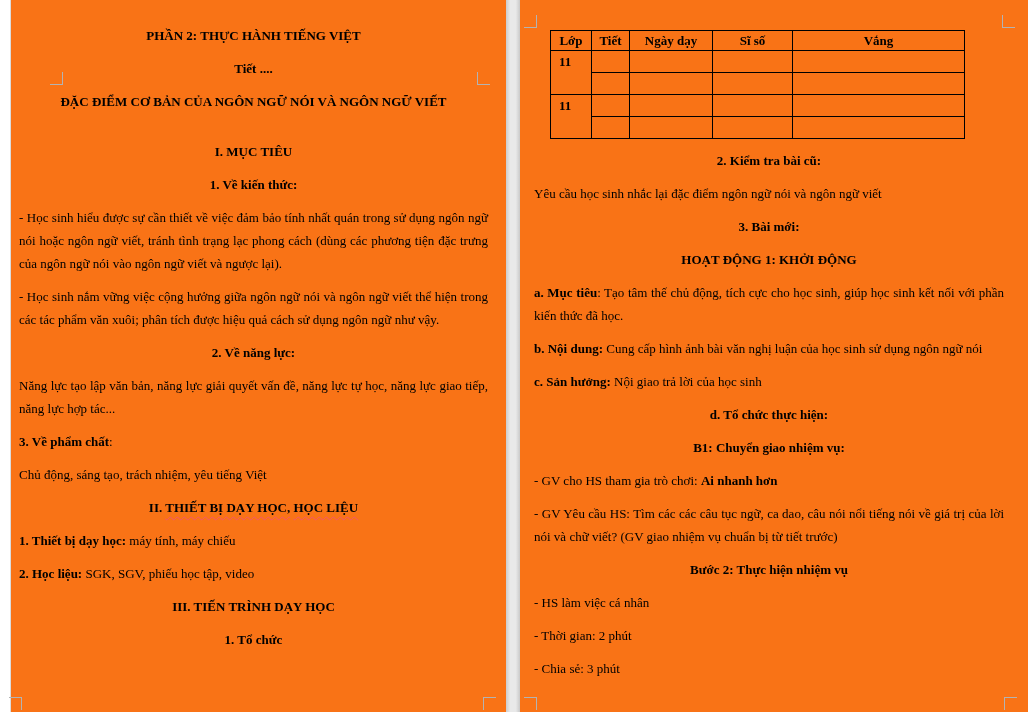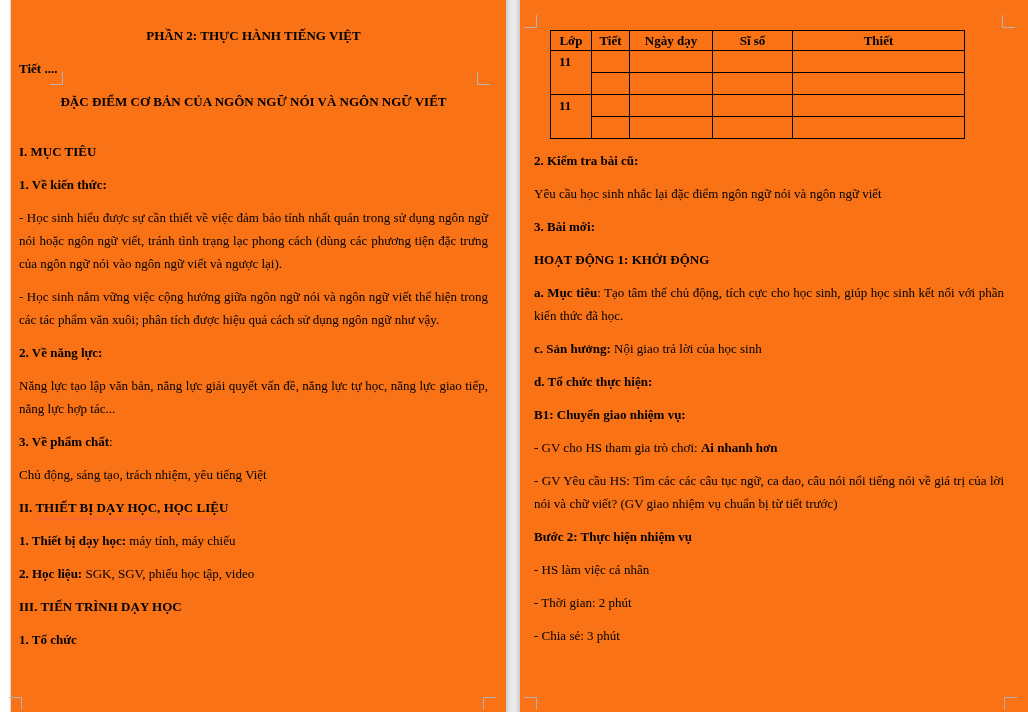--- a/index.html
+++ b/index.html
@@ -11,21 +11,21 @@
   }
   .page { position:absolute; top:0; height:712px; background:#f97316; box-sizing:border-box; }
   #page-left  { left:10px;  width:496px; border-left:1px solid #dcdcdc; padding:24px 18px 0 8px; }
   #page-right { left:520px; width:508px; padding:30px 24px 0 14px; }
   #page-gap {
     position:absolute; top:0; left:506px; width:14px; height:712px;
     background:linear-gradient(90deg,#cdcdcd 0%,#e9e9e9 30%,#e9e9e9 70%,#c9c9c9 100%);
   }
   .para { margin:0 0 10px 0; line-height:23px; font-size:13px; }
   .j    { text-align:justify; }
-  .b    { font-weight:700; }
+  .b    { font-weight:700;text-align:center; }
   .center { text-align:center; }
   .mb-lg { margin-bottom:27px; }
   .squiggle {
     text-decoration-line:underline;
     text-decoration-style:wavy;
     text-decoration-color:#f2556b;
     text-decoration-thickness:1px;
     text-underline-offset:4px;
   }
   
@@ -76,21 +76,21 @@
           <col style="width:83px">
           <col style="width:80px">
           <col style="width:172px">
       </colgroup>
       <thead>
         <tr>
           <th>Lớp</th>
           <th>Tiết</th>
           <th>Ngày dạy</th>
           <th>Sĩ số</th>
-          <th>Thiết</th>
+          <th>Vắng</th>
         </tr>
       </thead>
       <tbody>
         <tr>
           <td class="lop" rowspan="2">11</td>
           <td></td>
           <td></td>
           <td></td>
           <td></td>
         </tr>
@@ -114,20 +114,21 @@
           <td></td>
         </tr>
       </tbody>
     </table>
 
     <p class="para b">2. Kiểm tra bài cũ:</p>
     <p class="para">Yêu cầu học sinh nhắc lại đặc điểm ngôn ngữ nói và ngôn ngữ viết</p>
     <p class="para b">3. Bài mới:</p>
     <p class="para b">HOẠT ĐỘNG 1: KHỞI ĐỘNG</p>
     <p class="para j"><span class="b">a. Mục tiêu</span><span>: Tạo tâm thế chủ động, tích cực cho học sinh, giúp học sinh kết nối với phần kiến thức đã học.</span></p>
+    <p class="para"><span class="b">b. Nội dung:</span><span> Cung cấp hình ảnh bài văn nghị luận của học sinh sử dụng ngôn ngữ nói</span></p>
     <p class="para"><span class="b">c. Sản hưởng:</span><span> Nội giao trả lời của học sinh</span></p>
     <p class="para b">d. Tổ chức thực hiện:</p>
     <p class="para b">B1: Chuyển giao nhiệm vụ:</p>
     <p class="para"><span>- GV cho HS tham gia trò chơi: </span><span class="b">Ai nhanh hơn</span></p>
     <p class="para j">- GV Yêu cầu HS: Tìm các các câu tục ngữ, ca dao, câu nói nổi tiếng nói về giá trị của lời nói và chữ viết? (GV giao nhiệm vụ chuẩn bị từ tiết trước)</p>
     <p class="para b">Bước 2: Thực hiện nhiệm vụ</p>
     <p class="para">- HS làm việc cá nhân</p>
     <p class="para">- Thời gian: 2 phút</p>
     <p class="para">- Chia sẻ: 3 phút</p>
   </div>

